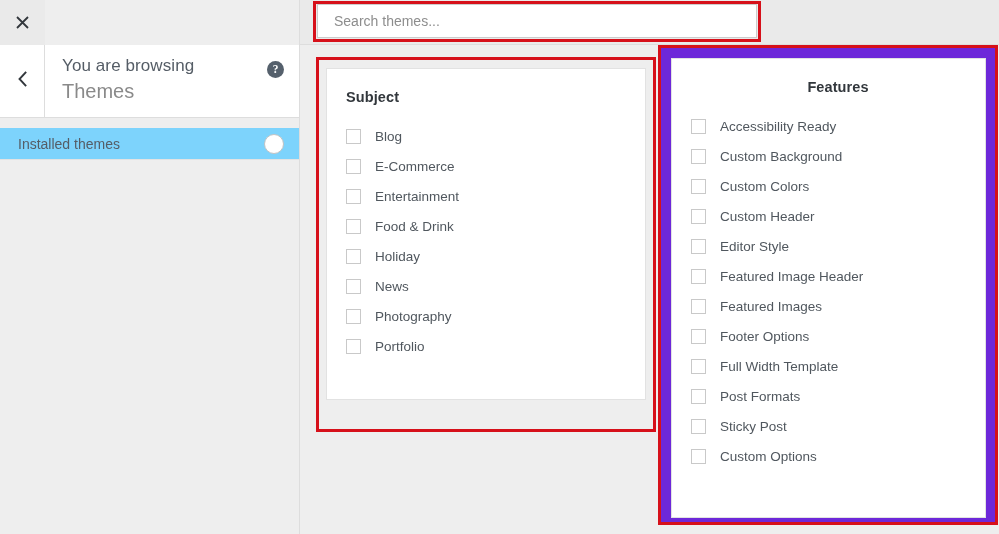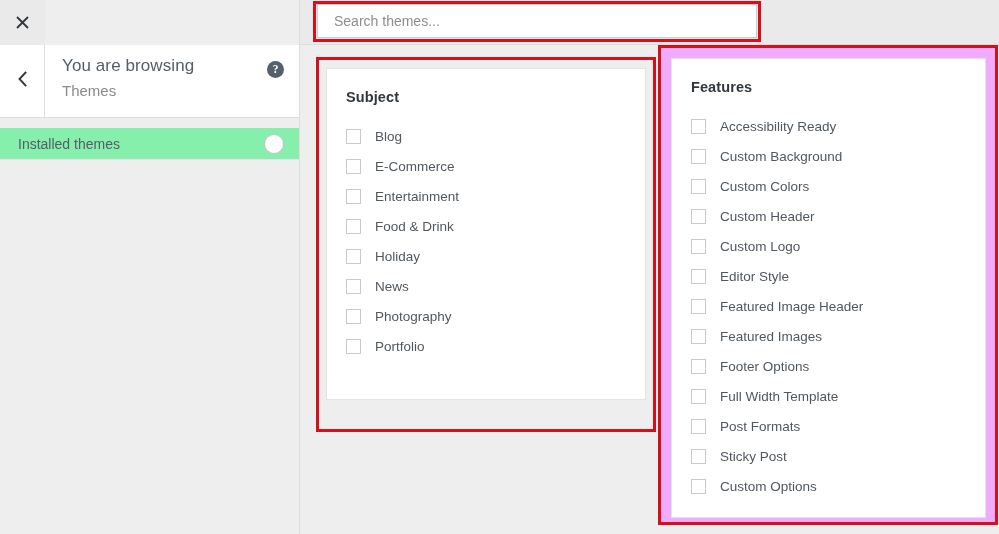--- a/index.html
+++ b/index.html
@@ -38,38 +38,38 @@
     position: absolute; left: 0; top: 0; width: 45px; height: 72px;
     border-right: 1px solid #dddddd;
     display: flex; align-items: center; justify-content: center;
     cursor: pointer;
   }
   .browse-text { position: absolute; left: 62px; top: 13px; }
   .browse-eyebrow {
     font-size: 17px; color: #555d66; letter-spacing: .1px; line-height: 16px;
   }
   .browse-title {
-    font-size: 15px; color: #8a8a8a; font-weight: 400; line-height: 26px;
+    font-size: 20px; color: #8a8a8a; font-weight: 400; line-height: 26px;
     margin-top: 4px;
   }
   .help-icon {
     position: absolute; right: 15px; top: 16px;
     width: 17px; height: 17px; border-radius: 50%;
     background: #55606c; color: #ffffff;
     font-size: 11.5px; font-weight: 700; line-height: 17px; text-align: center;
     cursor: pointer; font-family: "Liberation Serif", serif;
   }
 
   .nav-gap {
     position: absolute; left: 0; top: 118px; width: 299px; height: 10px;
     background: #eeeeee;
   }
   .nav-list { position: absolute; left: 0; top: 128px; width: 299px; }
   .nav-item {
-    position: relative; height: 32px; background: #86efac;
+    position: relative; height: 32px; background: #7dd3fc;
     border-bottom: 1px solid #e3e3e3;
     display: flex; align-items: center;
     padding: 0 0 0 18px; cursor: pointer;
   }
   .nav-label { font-size: 14px; color: #555d66; }
   .nav-item.selected .nav-label { color: #0073aa; font-weight: 700; }
   .nav-radio {
     position: absolute; right: 15px; top: 50%; transform: translateY(-50%);
     width: 20px; height: 20px; border-radius: 50%;
     border: 1px solid #c3c3c3; background: #ffffff;
@@ -91,21 +91,22 @@
   }
   .search-input::placeholder { color: #8d8d8d; }
 
   
   .panel-area-subject {
     position: absolute; left: 316px; top: 58px; width: 340px; height: 374px;
     background: #eeeeee;
   }
   .panel-area-features {
     position: absolute; left: 659px; top: 46px; width: 339px; height: 478px;
-    background: #f0abfc;
+    background: #6d28d9;
+    text-align: center;
   }
   .filter-card {
     position: absolute; background: #ffffff; border: 1px solid #e2e2e2;
   }
   #subject-card { left: 10px; top: 10px; width: 320px; height: 332px; }
   #features-card { left: 12px; top: 12px; width: 315px; height: 460px; }
   .filter-title {
     font-size: 14.5px; font-weight: 700; color: #32373c;
     padding: 20px 0 0 19px; letter-spacing: .1px;
   }
@@ -228,24 +229,20 @@
           <div class="filter-row">
             <span class="cb"></span>
             <span class="filter-label">Custom Colors</span>
           </div>
           <div class="filter-row">
             <span class="cb"></span>
             <span class="filter-label">Custom Header</span>
           </div>
           <div class="filter-row">
             <span class="cb"></span>
-            <span class="filter-label">Custom Logo</span>
-          </div>
-          <div class="filter-row">
-            <span class="cb"></span>
             <span class="filter-label">Editor Style</span>
           </div>
           <div class="filter-row">
             <span class="cb"></span>
             <span class="filter-label">Featured Image Header</span>
           </div>
           <div class="filter-row">
             <span class="cb"></span>
             <span class="filter-label">Featured Images</span>
           </div>

